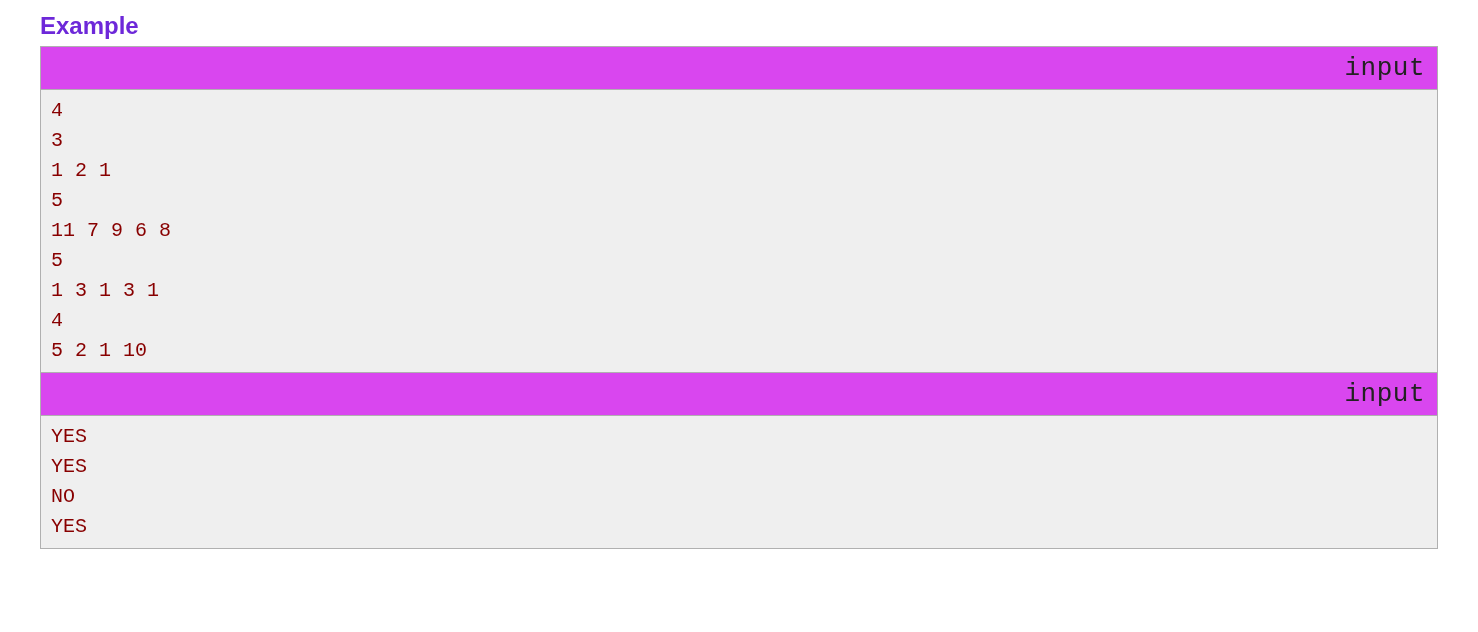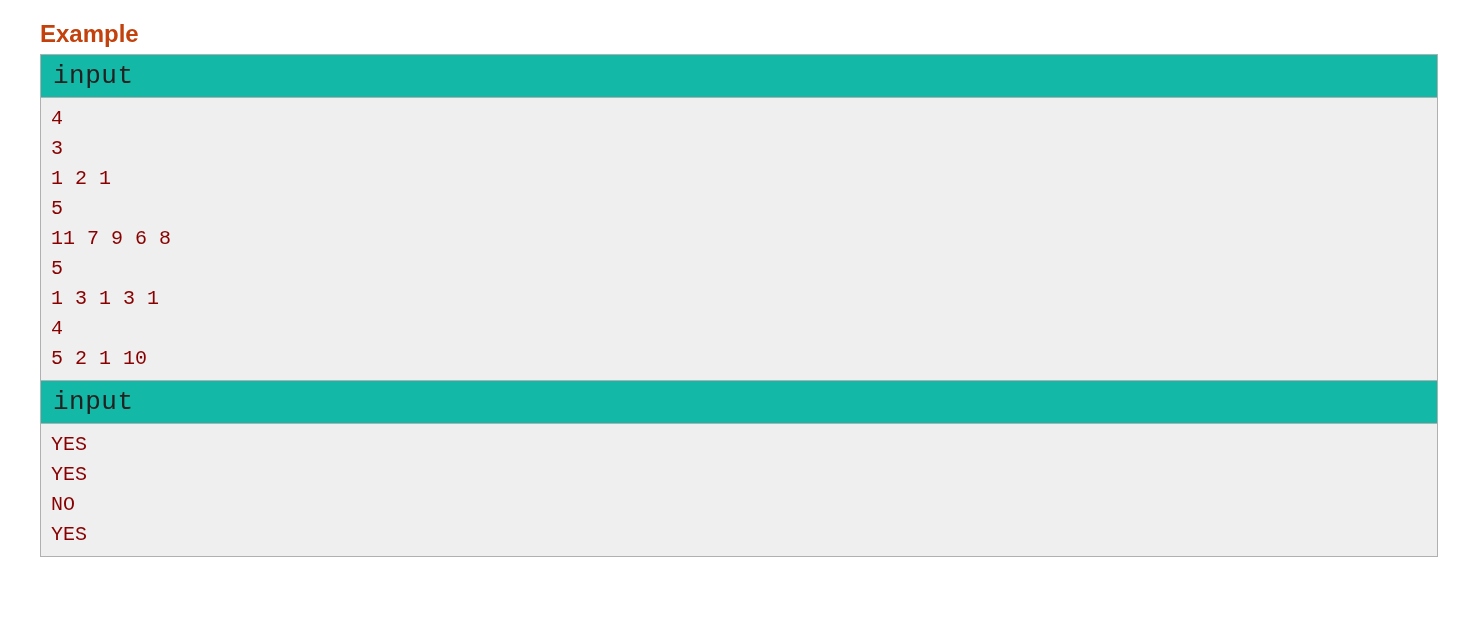--- a/index.html
+++ b/index.html
@@ -8,35 +8,36 @@
     font-family: -apple-system, BlinkMacSystemFont, "Segoe UI", Helvetica, Arial, sans-serif;
     background: #ffffff;
     width: 1478px;
   }
   .container {
     padding: 8px 40px 20px 40px;
   }
   .example-title {
     font-size: 24px;
     font-weight: 700;
-    color: #c2410c;
-    margin: 12px 0 6px 0;
+    color: #6d28d9;
+    margin: 4px 0 6px 0;
   }
   .example-block {
     border: 1px solid #b0b0b0;
     margin: 0;
   }
   .section-header {
     font-family: "SFMono-Regular", Consolas, "Liberation Mono", Menlo, Courier, monospace;
     font-size: 26px;
     font-weight: 400;
     color: #222;
     padding: 6px 12px 6px 12px;
-    background: #14b8a6;
+    background: #d946ef;
     letter-spacing: 0.5px;
+    text-align: right;
   }
   .code-panel {
     background: #efefef;
     border-top: 1px solid #b0b0b0;
     padding: 6px 10px 6px 10px;
   }
   .code-text {
     font-family: "SFMono-Regular", Consolas, "Liberation Mono", Menlo, Courier, monospace;
     font-size: 20px;
     line-height: 1.5;

